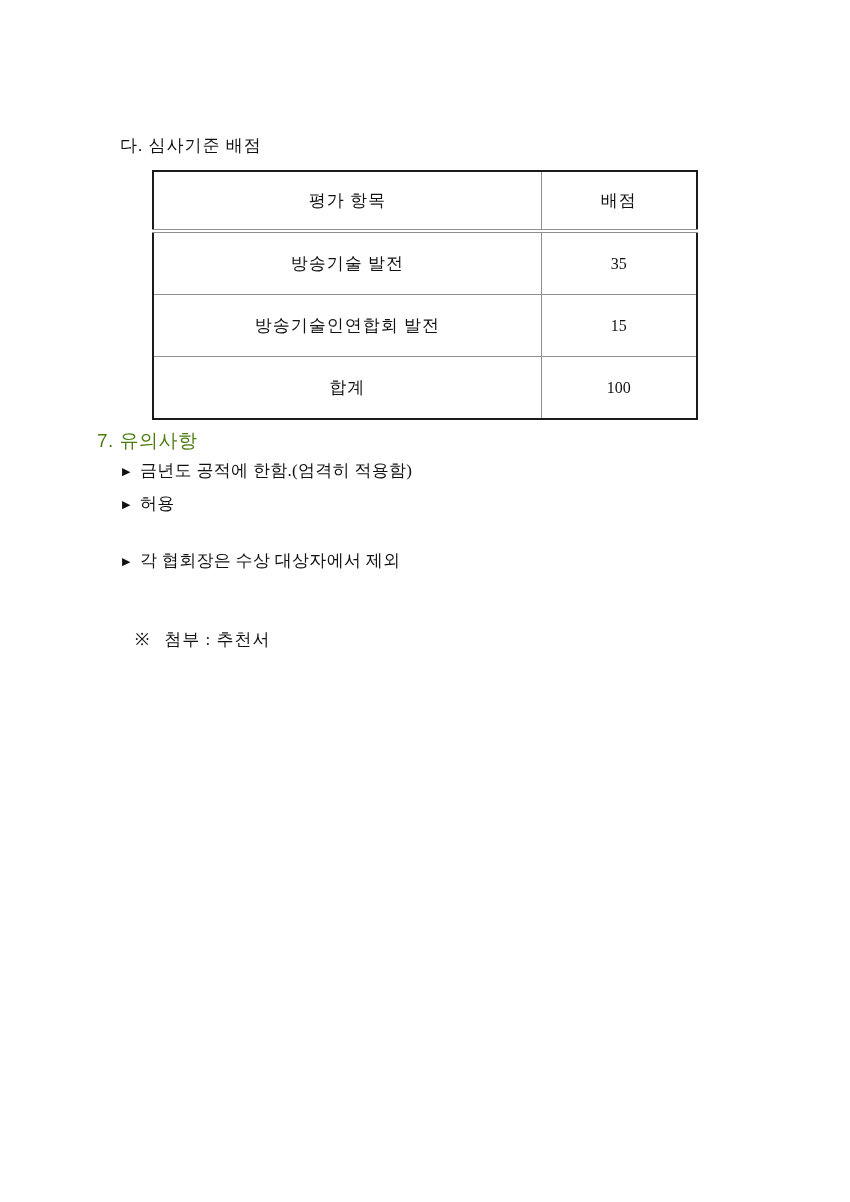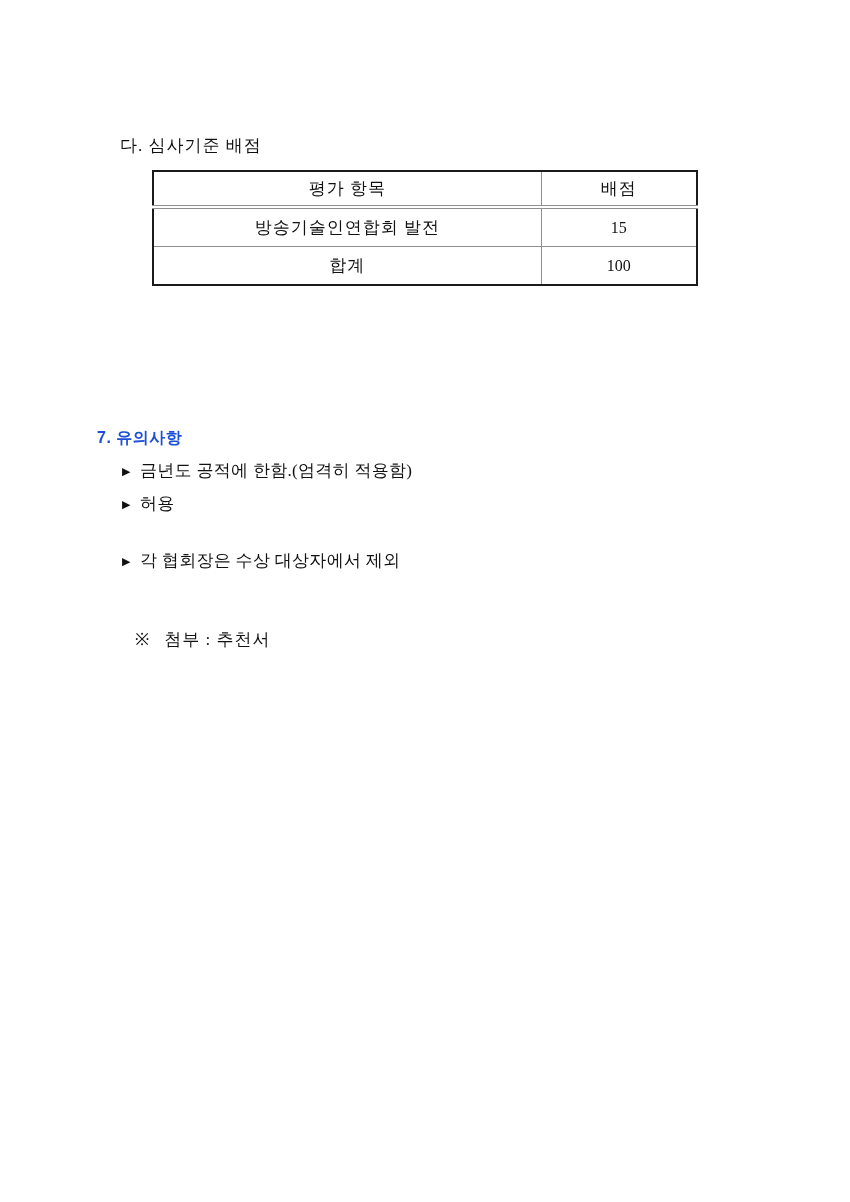--- a/index.html
+++ b/index.html
@@ -38,45 +38,45 @@
     table-layout: fixed;
     font-size: 17px;
   }
   .score-table col.col-item  { width: 388px; }
   .score-table col.col-score { width: 156px; }
   .score-table th,
   .score-table td {
     border: 1px solid #8f8f8f;
     text-align: center;
     vertical-align: middle;
-    padding: 0 4px;
+    padding: 12px 4px;
     letter-spacing: 1px;
     font-weight: normal;
     color: #111111;
   }
   .score-table th { height: 33px; }
   .score-table td { height: 37px; }
   .score-table thead th {
     border-bottom: 4px double #8f8f8f;
   }
   .score-table {
     border: 2px solid #1b1b1b;
   }
   .score-table td.num { font-size: 16px; letter-spacing: 0; }
 
   
   .notes-heading {
     position: absolute;
     left: 97px;
     top: 428px;
     font-family: "Liberation Sans", "DejaVu Sans", sans-serif;
-    font-weight: bold;
-    font-size: 16px;
+    font-weight: normal;
+    font-size: 19px;
     letter-spacing: 0.5px;
-    color: #1d4ed8;
+    color: #4d7c0f;
     white-space: nowrap;
   }
   .bullet {
     position: absolute;
     left: 122px;
     width: 660px;
     display: flex;
     align-items: flex-start;
     font-size: 17px;
     line-height: 30px;
@@ -123,20 +123,24 @@
       <col class="col-score">
     </colgroup>
     <thead>
       <tr>
         <th>평가 항목</th>
         <th>배점</th>
       </tr>
     </thead>
     <tbody>
       <tr>
+        <td>방송기술 발전</td>
+        <td class="num">35</td>
+      </tr>
+      <tr>
         <td>방송기술인연합회 발전</td>
         <td class="num">15</td>
       </tr>
       <tr>
         <td>합계</td>
         <td class="num">100</td>
       </tr>
     </tbody>
   </table>
 

